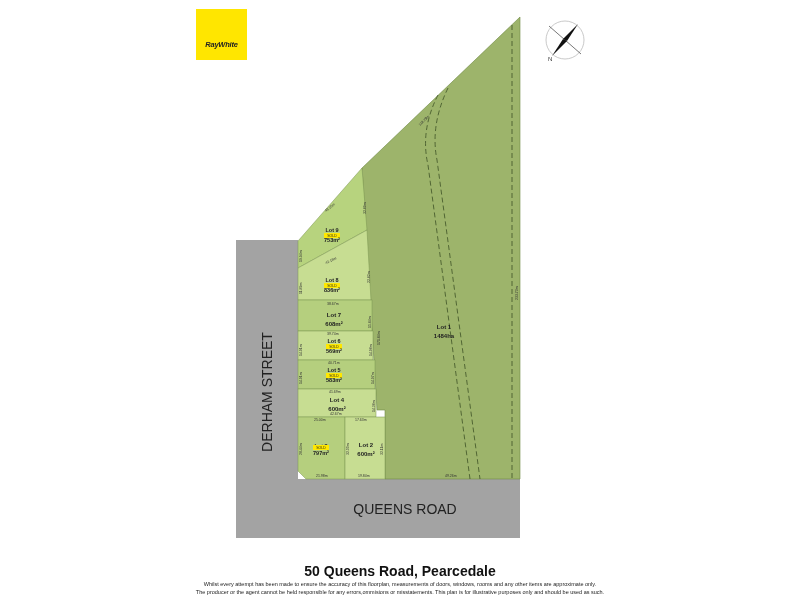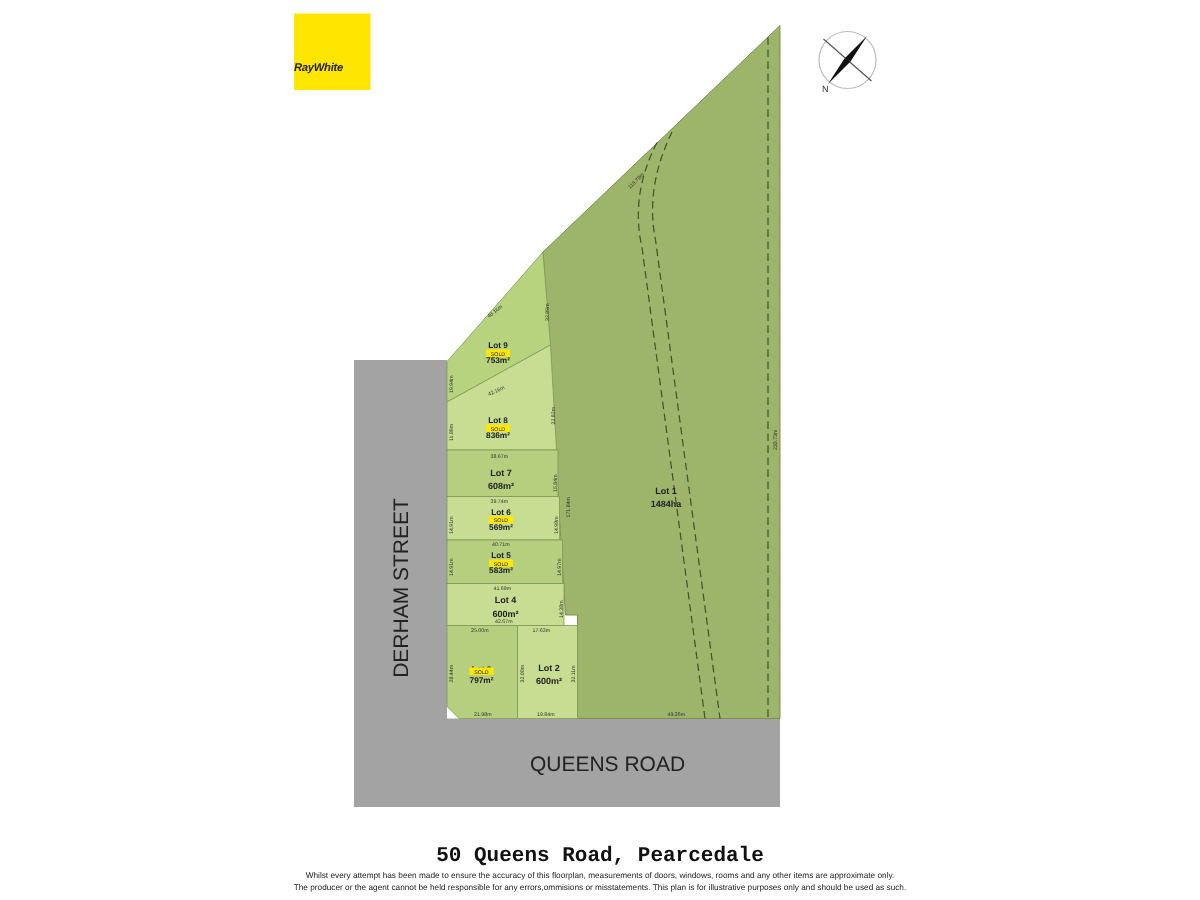--- a/index.html
+++ b/index.html
@@ -1,21 +1,21 @@
 <!DOCTYPE html>
 <html><head>
 <meta charset="utf-8">
 <style>
   html,body{margin:0;padding:0;background:#ffffff;}
   body{width:800px;height:600px;position:relative;overflow:hidden;font-family:"Liberation Sans",sans-serif;}
   .logo{position:absolute;left:196px;top:9px;width:51px;height:51px;background:#ffe600;}
-  .logo span{position:absolute;left:0;right:0;bottom:11px;font-size:7.5px;font-weight:bold;font-style:italic;color:#222;letter-spacing:-0.2px;}
+  .logo span{position:absolute;left:0;right:0;bottom:11px;text-align:center;font-size:7.5px;font-weight:bold;font-style:italic;color:#222;letter-spacing:-0.2px;}
   .compass{position:absolute;left:543px;top:18px;width:44px;height:44px;}
   .plan{position:absolute;left:0;top:0;width:800px;height:600px;}
-  .footer-title{position:absolute;left:0;width:800px;top:563px;text-align:center;font-size:14px;font-weight:bold;color:#111;font-family:Liberation Mono, monospace;}
+  .footer-title{position:absolute;left:0;width:800px;top:563px;text-align:center;font-size:14px;font-weight:bold;color:#111;font-family:Liberation Sans, sans-serif;}
   .disclaimer{position:absolute;left:0;width:800px;text-align:center;font-size:5.5px;color:#222;}
   .d1{top:581px;} .d2{top:589px;}
   svg text{font-family:"Liberation Sans",sans-serif;}
 </style>
 </head>
 <body>
 
 <div class="logo">
   <span>RayWhite</span>
 </div>

